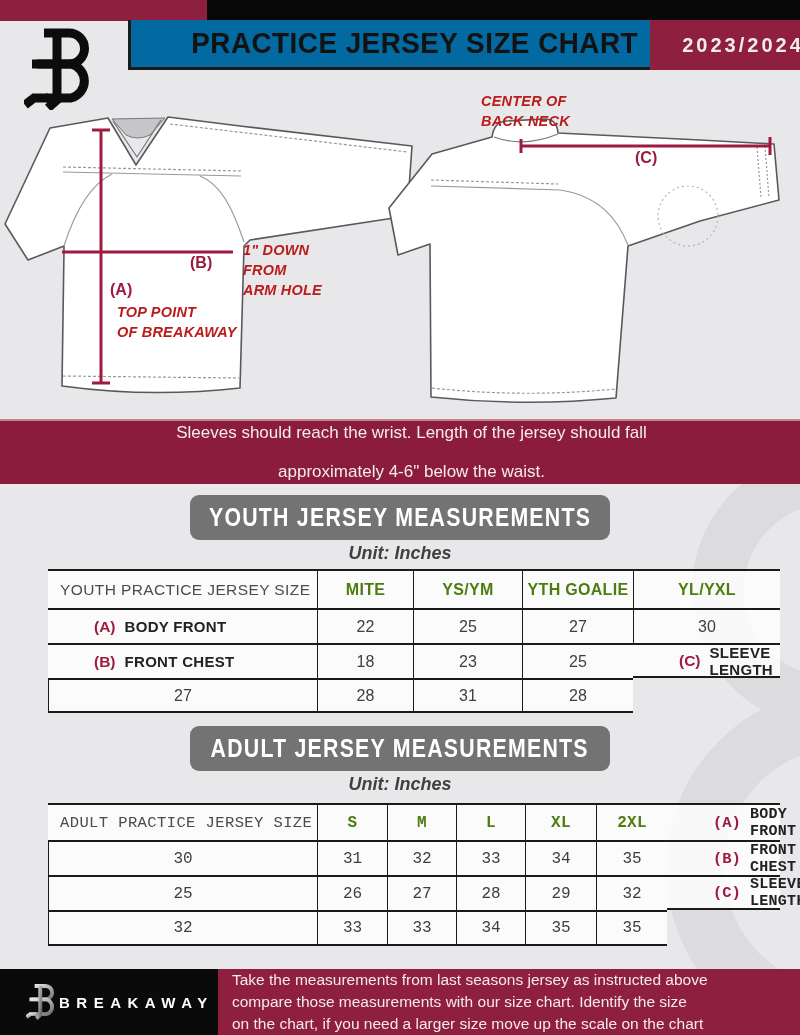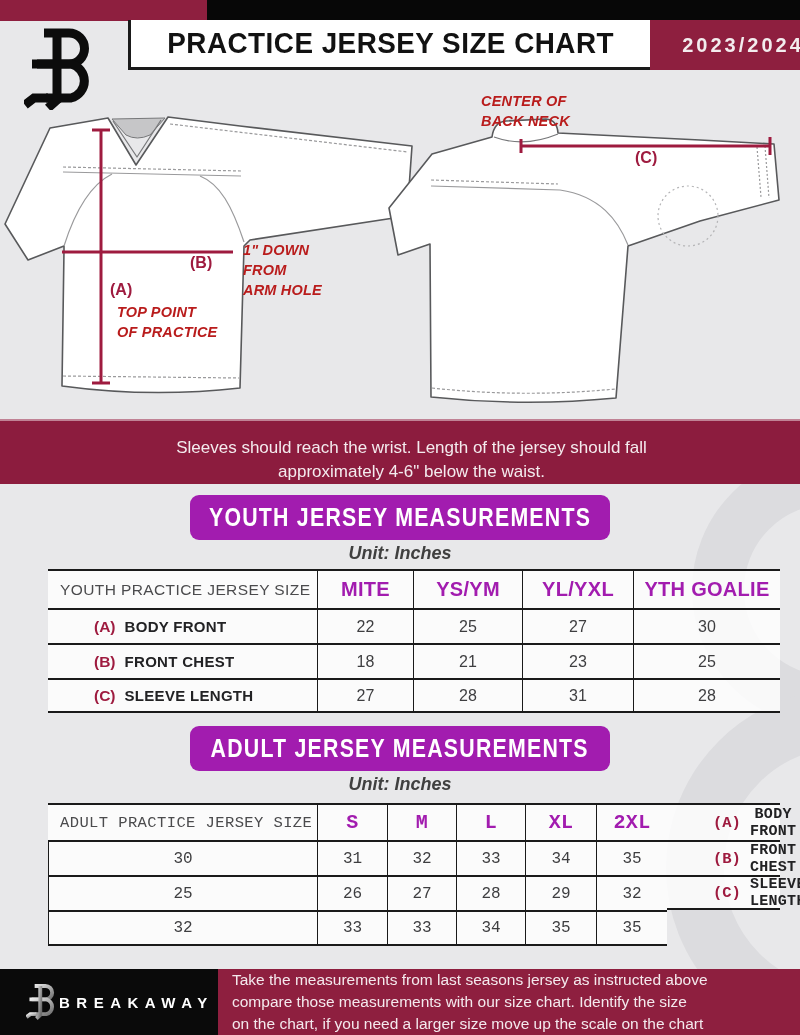--- a/index.html
+++ b/index.html
@@ -3,59 +3,59 @@
 <meta charset="utf-8">
 <style>
   html,body{margin:0;padding:0;}
   body{width:800px;height:1035px;position:relative;overflow:hidden;background:#e8e8ea;
        font-family:"Liberation Sans",sans-serif;-webkit-font-smoothing:antialiased;}
   .abs{position:absolute;}
   
   .strip-maroon{left:0;top:0;width:207px;height:21px;background:#8e1f3f;}
   .strip-black{left:207px;top:0;width:593px;height:21px;background:#070707;}
   .logo-box{left:24px;top:24px;width:74px;height:86px;}
-  .title-bar{left:128px;top:20px;width:519px;height:47px;background:#ffffff;
+  .title-bar{left:128px;top:20px;width:519px;height:47px;background:#0369a1;
              border-left:3px solid #1a1a1a;border-bottom:3px solid #1a1a1a;
-             display:flex;align-items:center;justify-content:center;}
+             display:flex;align-items:center;justify-content:center;padding-left:24px;}
   .title-bar span{font-size:29px;font-weight:700;color:#121212;letter-spacing:.5px;
                   transform:scaleX(.96);white-space:nowrap;}
   .season-box{left:650px;top:20px;width:150px;height:50px;background:#8e1f3f;
               display:flex;align-items:center;justify-content:center;padding-left:18px;}
   .season-box span{color:#f3ecee;font-size:20px;font-weight:700;letter-spacing:3px;}
   
   .diagram{left:0;top:88px;width:800px;height:331px;z-index:1;}
   .diagram svg{position:absolute;left:0;top:0;}
   .mkey{position:absolute;color:#9e1b3f;font-weight:700;font-size:16px;}
   .mcap{position:absolute;color:#b91c1c;font-style:italic;font-weight:700;font-size:14.5px;
         line-height:20px;letter-spacing:.2px;white-space:nowrap;}
   
   .banner{left:0;top:419px;width:800px;height:65px;background:#8c1c3e;z-index:1;
           border-top:2px solid rgba(255,255,255,.45);box-sizing:border-box;
-          display:flex;flex-direction:column;align-items:center;justify-content:flex-end;
+          display:flex;flex-direction:column;align-items:center;justify-content:space-between;
           color:#f4ebee;font-size:17px;line-height:24px;padding-left:23px;}
   
-  .sec-head{left:50%;transform:translateX(-50%);width:420px;height:45px;background:#a21caf;
+  .sec-head{left:50%;transform:translateX(-50%);width:420px;height:45px;background:#737373;
             border-radius:9px;display:flex;align-items:center;justify-content:center;z-index:2;}
   .sec-head span{color:#ffffff;font-size:26px;font-weight:700;letter-spacing:1.5px;
                  transform:scaleX(.82);white-space:nowrap;}
   .youth-head{top:495px;} .adult-head{top:726px;}
   .unit{left:0;width:800px;text-align:center;font-style:italic;font-weight:700;
         font-size:18px;color:#404040;z-index:2;}
   .unit-youth{top:543px;} .unit-adult{top:774px;}
   
-  .sizetable{left:48px;width:732px;display:grid;z-index:2;text-align:center;}
+  .sizetable{left:48px;width:732px;display:grid;z-index:2;}
   .sizetable.youth{top:569px;grid-template-columns:269px 96px 109px 111px 147px;
                    grid-template-rows:39px 35px 35px 35px;}
   .sizetable.adult{top:803px;grid-template-columns:269px 70px 69px 69px 71px 71px 113px;
                    grid-template-rows:37px 35px 35px 36px;font-family:Liberation Mono, monospace;}
   .cell{background:rgba(255,255,255,.82);display:flex;align-items:center;
         border-top:2px solid #1a1a1a;font-size:16px;color:#3e3e40;box-sizing:border-box;}
   .cell.val{justify-content:center;border-left:1.5px solid #1a1a1a;}
   .cell.hcol{justify-content:center;border-left:1.5px solid #1a1a1a;
-             font-weight:700;font-size:20px;color:#a21caf;letter-spacing:.3px;}
+             font-weight:700;font-size:16px;color:#4d7c0f;letter-spacing:.3px;}
   .cell.hlabel{padding-left:12px;color:#4b4b4d;font-size:15.5px;letter-spacing:.4px;}
   .cell.rlabel{padding-left:46px;gap:9px;}
   .cell.bot{border-bottom:2px solid #1a1a1a;}
   .rkey{color:#9e1b3f;font-weight:700;font-size:15.5px;}
   .rname{color:#222224;font-weight:700;font-size:15px;letter-spacing:.3px;}
   
   .watermark{left:640px;top:470px;width:400px;height:560px;z-index:0;}
   
   .footer-black{left:0;top:969px;width:218px;height:66px;background:#0a0a0a;z-index:3;
                 display:flex;align-items:center;}
@@ -132,21 +132,21 @@
         <path d="M92 295 H110"></path>
       <path d="M62 164 H233"></path>
       <path d="M521 58 H770"></path>
         <path d="M521 51 V65"></path>
         <path d="M770 49 V67"></path>
     </g>
   </svg>
   <div class="mkey" style="left:110px;top:193px">(A)</div>
   <div class="mcap" style="left:117px;top:214px">
     <span>TOP POINT</span><br>
-    <span>OF PRACTICE</span>
+    <span>OF BREAKAWAY</span>
   </div>
   <div class="mkey" style="left:190px;top:166px">(B)</div>
   <div class="mcap" style="left:243px;top:152px">
     <span>1" DOWN</span><br>
     <span>FROM</span><br>
     <span>ARM HOLE</span>
   </div>
   <div class="mcap" style="left:481px;top:3px">
     <span>CENTER OF</span><br>
     <span>BACK NECK</span>
@@ -161,38 +161,37 @@
 
 <div class="abs sec-head youth-head">
   <span>YOUTH JERSEY MEASUREMENTS</span>
 </div>
 <div class="abs unit unit-youth">Unit: Inches</div>
 
 <div class="abs sizetable youth">
   <div class="cell hlabel">YOUTH PRACTICE JERSEY SIZE</div>
   <div class="cell hcol">MITE</div>
   <div class="cell hcol">YS/YM</div>
+  <div class="cell hcol">YTH GOALIE</div>
   <div class="cell hcol">YL/YXL</div>
-  <div class="cell hcol">YTH GOALIE</div>
 
   <div class="cell rlabel">
     <span class="rkey">(A)</span>
     <span class="rname">BODY FRONT</span>
   </div>
   <div class="cell val">22</div>
   <div class="cell val">25</div>
   <div class="cell val">27</div>
   <div class="cell val">30</div>
 
   <div class="cell rlabel">
     <span class="rkey">(B)</span>
     <span class="rname">FRONT CHEST</span>
   </div>
   <div class="cell val">18</div>
-  <div class="cell val">21</div>
   <div class="cell val">23</div>
   <div class="cell val">25</div>
 
   <div class="cell rlabel bot">
     <span class="rkey">(C)</span>
     <span class="rname">SLEEVE LENGTH</span>
   </div>
   <div class="cell val bot">27</div>
   <div class="cell val bot">28</div>
   <div class="cell val bot">31</div>

